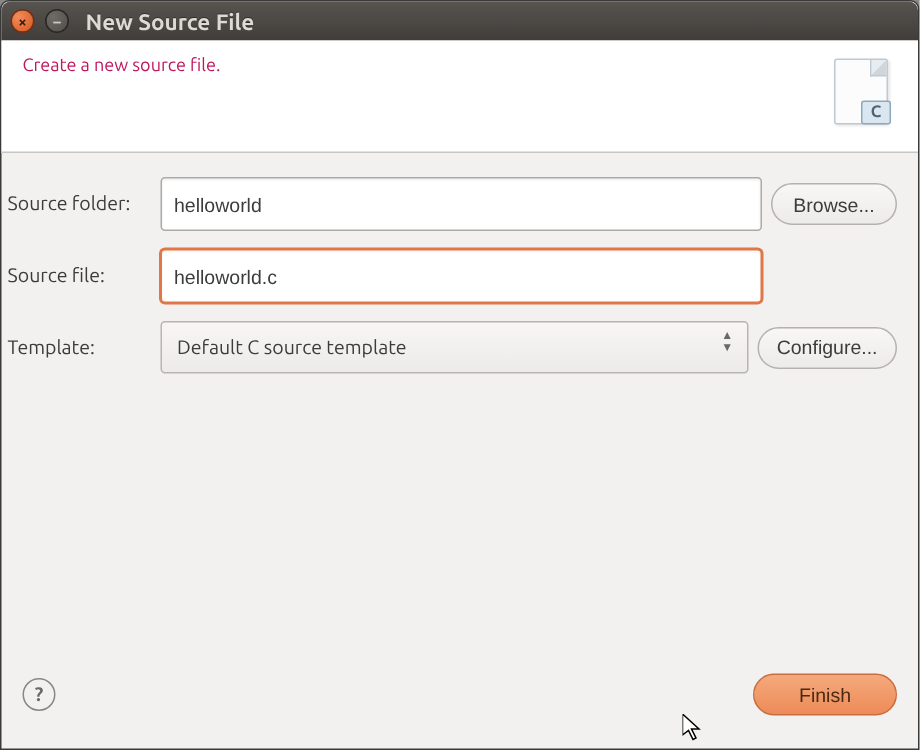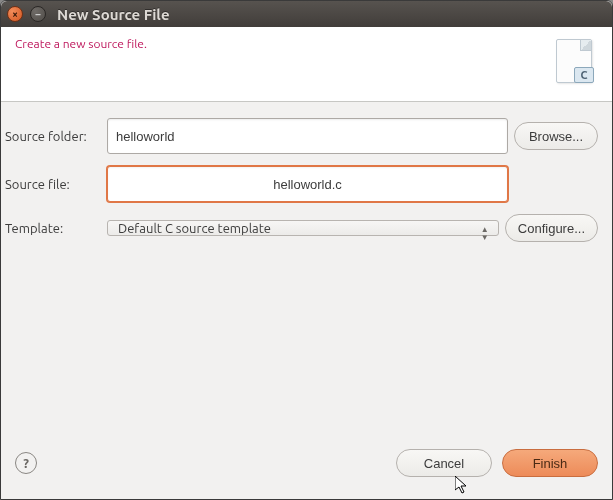--- a/index.html
+++ b/index.html
@@ -133,21 +133,21 @@
   color: #3c3c3c;
   box-shadow: inset 0 1px 2px rgba(0,0,0,0.08);
 }
 .text-input.focused {
   border: 1px solid #e07746;
   box-shadow: 0 0 0 1px #e07746, inset 0 1px 2px rgba(0,0,0,0.05);
   outline: none;
 }
 .select-like {
   flex: 1;
-  height: 16px;
+  height: 35px;
   border: 1px solid #b8b4b0;
   border-radius: 3px;
   background: linear-gradient(to bottom,#f7f6f5,#ecebe9);
   display:flex;
   align-items:center;
   padding: 0 26px 0 10px;
   position:relative;
   color:#3c3c3c;
 }
 .select-arrows {
@@ -235,42 +235,41 @@
   <div class="content">
 
     <div class="form-row">
       <div class="form-label">Source folder:</div>
       <input class="text-input" style="flex: 1 1 0%;" type="text" value="helloworld">
       <button class="btn">Browse...</button>
     </div>
 
     <div class="form-row">
       <div class="form-label">Source file:</div>
-      <input class="text-input focused" style="flex: 1 1 0%; text-align: center;" type="text" value="helloworld.c">
+      <input class="text-input focused" style="flex: 1 1 0%;" type="text" value="helloworld.c">
       <div style="min-width:84px"></div>
     </div>
 
     <div class="form-row">
       <div class="form-label">Template:</div>
       <div class="select-like">
         <span>Default C source template</span>
         <div class="select-arrows">
           <span>▲</span>
             <span>▼</span>
         </div>
       </div>
       <button class="btn">Configure...</button>
     </div>
 
   </div>
 
   <div class="footer">
     <div class="help-icon">?</div>
     <div class="footer-right">
-      <button class="btn" style="min-width:96px">Cancel</button>
       <button class="btn btn-primary" style="min-width:96px">Finish</button>
     </div>
   </div>
 
 </div>
 
 <svg class="cursor" width="16" height="20">
   <path d="M0,0 L0,14 L4,11 L7,17 L9,16 L6,10 L11,10 Z" fill="#fff" stroke="#000" stroke-width="1"></path>
 </svg>
 

